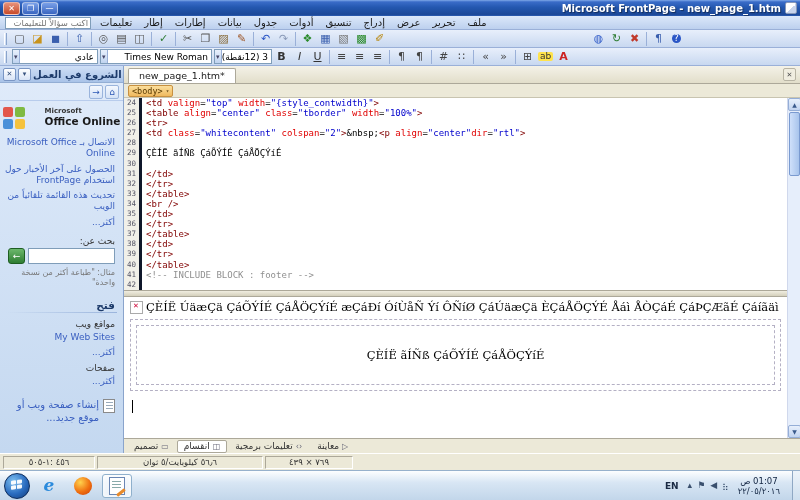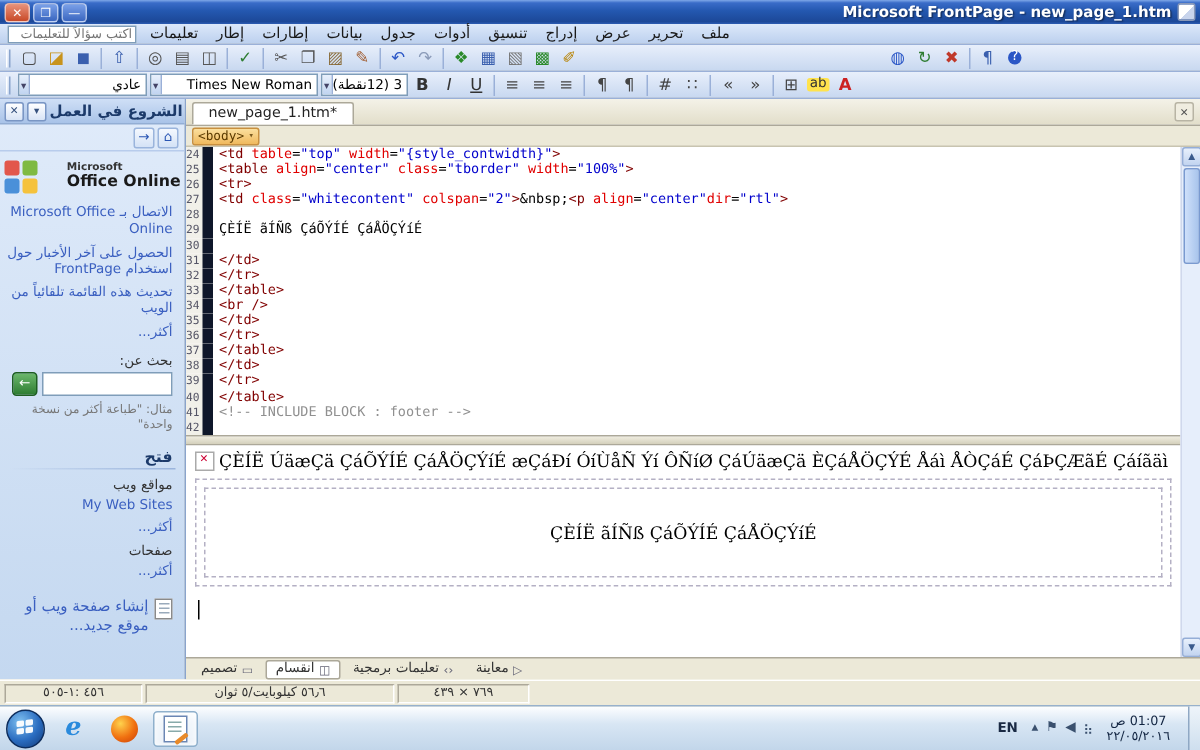--- a/index.html
+++ b/index.html
@@ -68,21 +68,21 @@
 
 .editor{flex:1;display:flex;flex-direction:column;position:relative;min-width:0;background:#fff}
 .tabstrip{height:18px;background:linear-gradient(180deg,#f4f2e8,#e2deca);border-bottom:1px solid #aca899;display:flex;align-items:flex-end;padding:0 4px;flex:none}
 .file-tab{background:#fff;border:1px solid #aca899;border-bottom:none;border-radius:2px 2px 0 0;padding:1px 10px 2px;font-size:9.5px;font-weight:normal;color:#222;white-space:nowrap}
 .tab-close{margin-left:auto;width:13px;height:13px;font-size:7px;line-height:12px;text-align:center;color:#555;border:1px solid #b8b4a4;border-radius:2px;background:#f0ede0;cursor:pointer;align-self:center}
 .quicktag{height:14px;background:#ece9d8;border-bottom:1px solid #c8c4b0;display:flex;align-items:center;padding:0 4px;flex:none}
 .tag-chip{background:linear-gradient(180deg,#fbdf9d,#f0b95e);border:1px solid #c89040;border-radius:2px;color:#5a3a00;font-family:"DejaVu Sans Mono","Liberation Mono",monospace;font-size:8.5px;padding:0 3px;display:flex;gap:3px;align-items:center;cursor:pointer}
 .tag-chip .dd{font-size:6px;color:#7a5a20}
 .codeview{height:192px;overflow:hidden;background:#fff;margin-right:13px;cursor:text}
 .code-line{display:flex;height:10.1px;line-height:10.1px;font-family:"DejaVu Sans Mono","Liberation Mono",monospace;font-size:9px;white-space:pre}
-.ln{width:18px;flex:none;background:#f1f0e9;color:#556;text-align:right;padding-right:3px;border-right:7px solid #0f172a;font-size:7.5px}
+.ln{width:18px;flex:none;background:#f1f0e9;color:#556;text-align:right;padding-right:3px;border-right:3px solid #0f172a;font-size:7.5px}
 .code-text{padding-left:4px}
 .tk-t{color:#800000}.tk-a{color:#e00000}.tk-v{color:#0000cc}.tk-p{color:#000}.tk-c{color:#909090}.tk-x{color:#000}
 .splitter{height:7px;background:linear-gradient(180deg,#f0ede0,#d4d0bc);border-top:1px solid #aca899;border-bottom:1px solid #aca899;margin-right:13px;cursor:row-resize;flex:none}
 .designview{flex:1;background:#fff;margin-right:13px;padding:4px 6px;overflow:hidden;cursor:text}
 .design-par{display:flex;gap:3px;align-items:flex-start;font-family:"DejaVu Serif","Liberation Serif",serif;font-size:11.5px;color:#000;line-height:1.15}
 .broken-img{width:13px;height:13px;border:1px solid #aaa;position:relative;flex:none;background:#fff}
 .broken-img:after{content:"✕";position:absolute;left:2px;top:0;color:#c03;font-size:7px}
 .design-table{margin-top:5px;border:1px dashed #b4b0c4;height:72px;padding:5px}
 .design-cell{border:1px dashed #b4b0c4;height:100%;display:flex;align-items:center;justify-content:center;font-family:"DejaVu Serif","Liberation Serif",serif;font-size:11.5px;text-align:center}
 .caret{width:1px;height:13px;background:#000;margin:9px 0 0 2px}
@@ -367,21 +367,21 @@
         <span class="tab-close">✕</span>
       </div>
       <div class="quicktag">
         <span class="tag-chip">
           <span>&lt;body&gt;</span>
           <span class="dd">▾</span>
         </span>
       </div>
       <div class="codeview">
         <div>
-            <div class="code-line"><span class="ln">24</span><span class="code-text"><span class="tk-t">&lt;td </span><span class="tk-a">table</span><span class="tk-p">=</span><span class="tk-v">"top"</span><span class="tk-p"> </span><span class="tk-a">width</span><span class="tk-p">=</span><span class="tk-v">"{style_contwidth}"</span><span class="tk-t">&gt;</span></span></div>
+            <div class="code-line"><span class="ln">24</span><span class="code-text"><span class="tk-t">&lt;td </span><span class="tk-a">valign</span><span class="tk-p">=</span><span class="tk-v">"top"</span><span class="tk-p"> </span><span class="tk-a">width</span><span class="tk-p">=</span><span class="tk-v">"{style_contwidth}"</span><span class="tk-t">&gt;</span></span></div>
             <div class="code-line"><span class="ln">25</span><span class="code-text"><span class="tk-t">&lt;table </span><span class="tk-a">align</span><span class="tk-p">=</span><span class="tk-v">"center"</span><span class="tk-p"> </span><span class="tk-a">class</span><span class="tk-p">=</span><span class="tk-v">"tborder"</span><span class="tk-p"> </span><span class="tk-a">width</span><span class="tk-p">=</span><span class="tk-v">"100%"</span><span class="tk-t">&gt;</span></span></div>
             <div class="code-line"><span class="ln">26</span><span class="code-text"><span class="tk-t">&lt;tr&gt;</span></span></div>
             <div class="code-line"><span class="ln">27</span><span class="code-text"><span class="tk-t">&lt;td </span><span class="tk-a">class</span><span class="tk-p">=</span><span class="tk-v">"whitecontent"</span><span class="tk-p"> </span><span class="tk-a">colspan</span><span class="tk-p">=</span><span class="tk-v">"2"</span><span class="tk-t">&gt;</span><span class="tk-x">&amp;nbsp;</span><span class="tk-t">&lt;p </span><span class="tk-a">align</span><span class="tk-p">=</span><span class="tk-v">"center"</span><span class="tk-a">dir</span><span class="tk-p">=</span><span class="tk-v">"rtl"</span><span class="tk-t">&gt;</span></span></div>
             <div class="code-line"><span class="ln">28</span><span class="code-text"></span></div>
             <div class="code-line"><span class="ln">29</span><span class="code-text"><span class="tk-x">ÇÈÍË ãÍÑß ÇáÕÝÍÉ ÇáÅÖÇÝíÉ</span></span></div>
             <div class="code-line"><span class="ln">30</span><span class="code-text"></span></div>
             <div class="code-line"><span class="ln">31</span><span class="code-text"><span class="tk-t">&lt;/td&gt;</span></span></div>
             <div class="code-line"><span class="ln">32</span><span class="code-text"><span class="tk-t">&lt;/tr&gt;</span></span></div>
             <div class="code-line"><span class="ln">33</span><span class="code-text"><span class="tk-t">&lt;/table&gt;</span></span></div>
             <div class="code-line"><span class="ln">34</span><span class="code-text"><span class="tk-t">&lt;br /&gt;</span></span></div>

